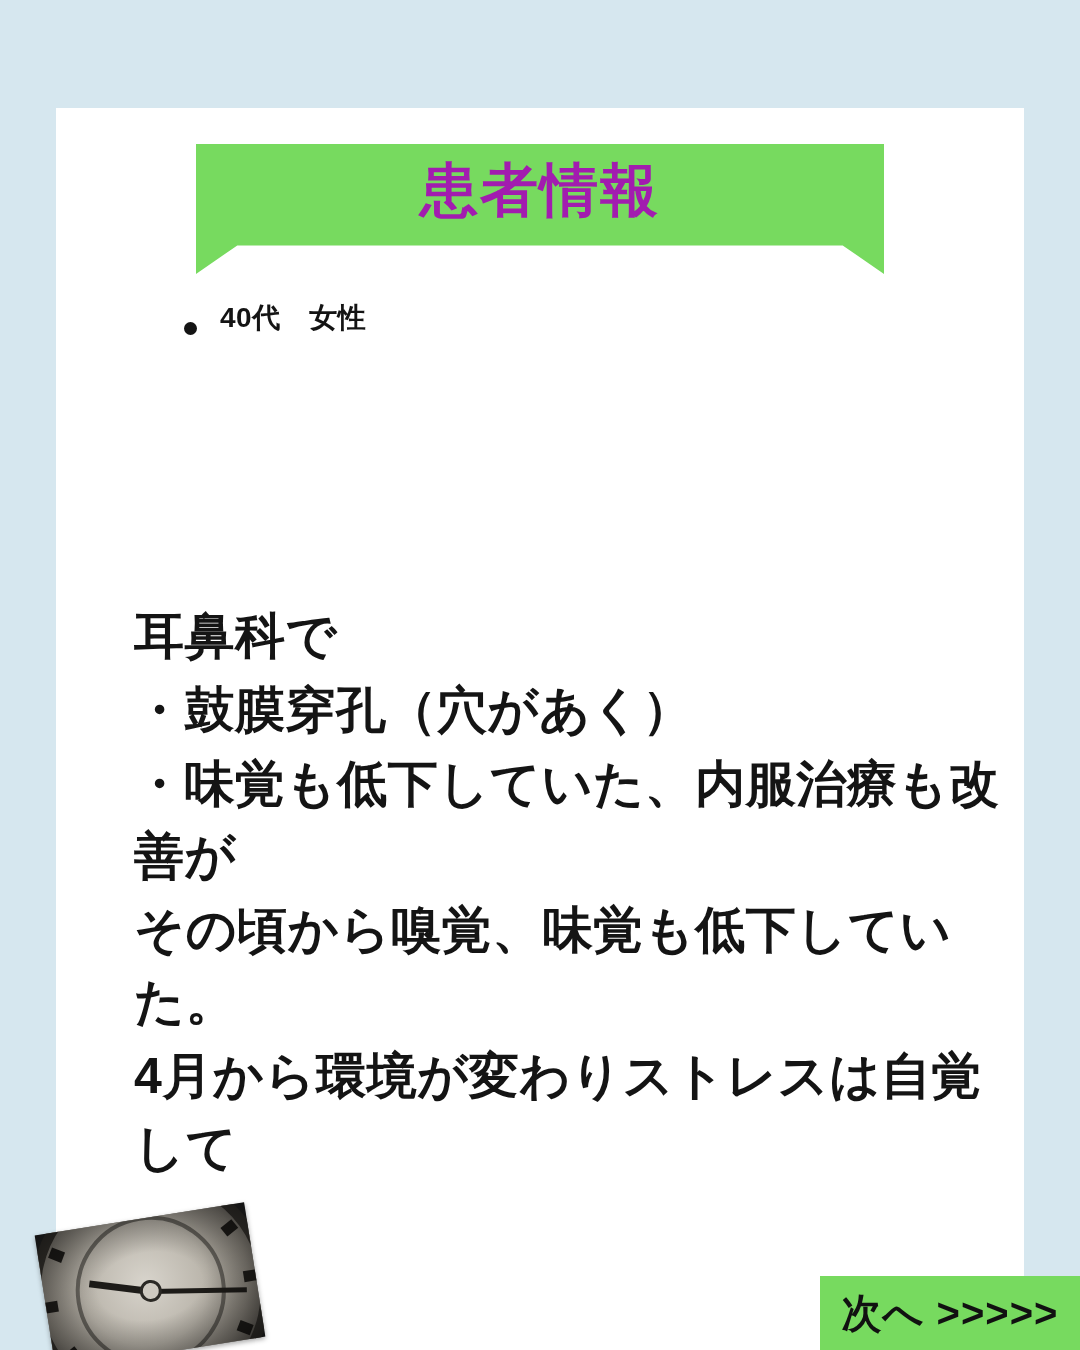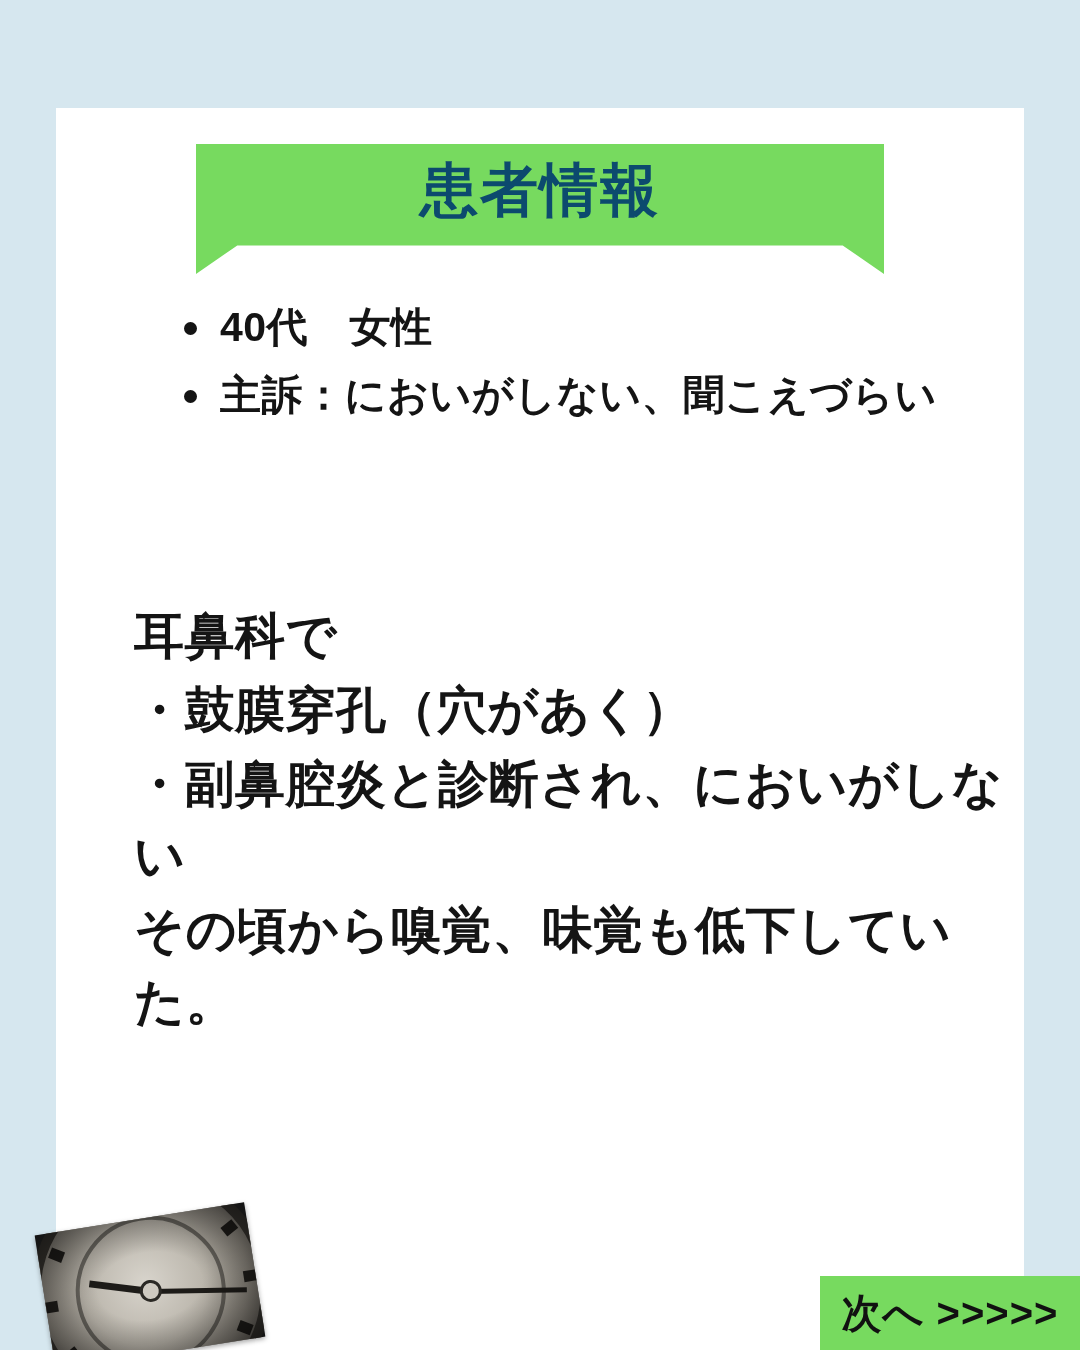--- a/index.html
+++ b/index.html
@@ -36,38 +36,38 @@
     -webkit-clip-path: polygon(0 0, 100% 0, 100% 100%, 94% 78%, 6% 78%, 0 100%);
     clip-path: polygon(0 0, 100% 0, 100% 100%, 94% 78%, 6% 78%, 0 100%);
     display: flex;
     align-items: flex-start;
     justify-content: center;
   }
   .banner-title {
     margin-top: 14px;
     font-size: 58px;
     font-weight: bold;
-    color: #0c4a6e;
+    color: #a21caf;
     letter-spacing: 2px;
     line-height: 1.1;
   }
 
   
   .bullet-list {
     position: absolute;
     left: 108px;
     top: 190px;
     width: 830px;
     margin: 0;
     padding: 0 0 0 56px;
     list-style: none;
   }
   .bullet-list li {
     position: relative;
-    font-size: 41px;
+    font-size: 28px;
     font-weight: bold;
     color: #141414;
     line-height: 1.42;
     margin-bottom: 10px;
     letter-spacing: 0.5px;
   }
   .bullet-list li::before {
     content: "";
     position: absolute;
     left: -36px;
@@ -215,28 +215,28 @@
 <body>
 
 <div class="card">
 
   <div class="banner">
     <div class="banner-title">患者情報</div>
   </div>
 
   <ul class="bullet-list">
     <li>40代　女性</li>
-    <li>主訴：においがしない、聞こえづらい</li>
   </ul>
 
   <div class="body-block">
     <p class="body-line tight">耳鼻科で</p>
     <p class="body-line tight">・鼓膜穿孔（穴があく）</p>
-    <p class="body-line tight">・副鼻腔炎と診断され、においがしない</p>
+    <p class="body-line tight">・味覚も低下していた、内服治療も改善が</p>
     <p class="body-line tight">その頃から嗅覚、味覚も低下していた。</p>
+    <p class="body-line tight">4月から環境が変わりストレスは自覚して</p>
   </div>
 
 </div>
 
 <div class="photo">
   <div class="clock-face">
     <div class="tick" style="transform:rotate(0deg)">
         <span></span>
       </div>
     <div class="tick" style="transform:rotate(30deg)">

